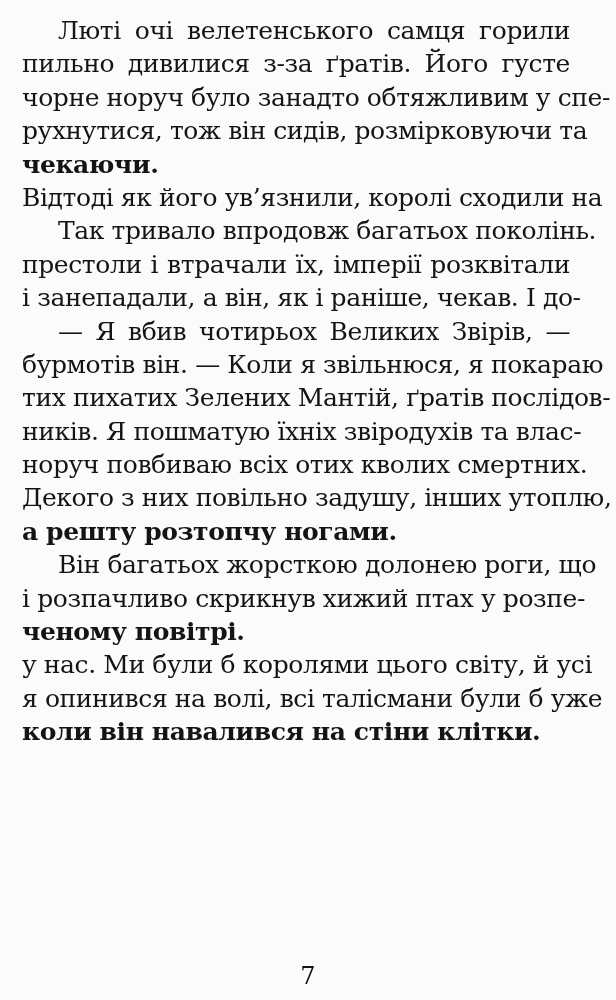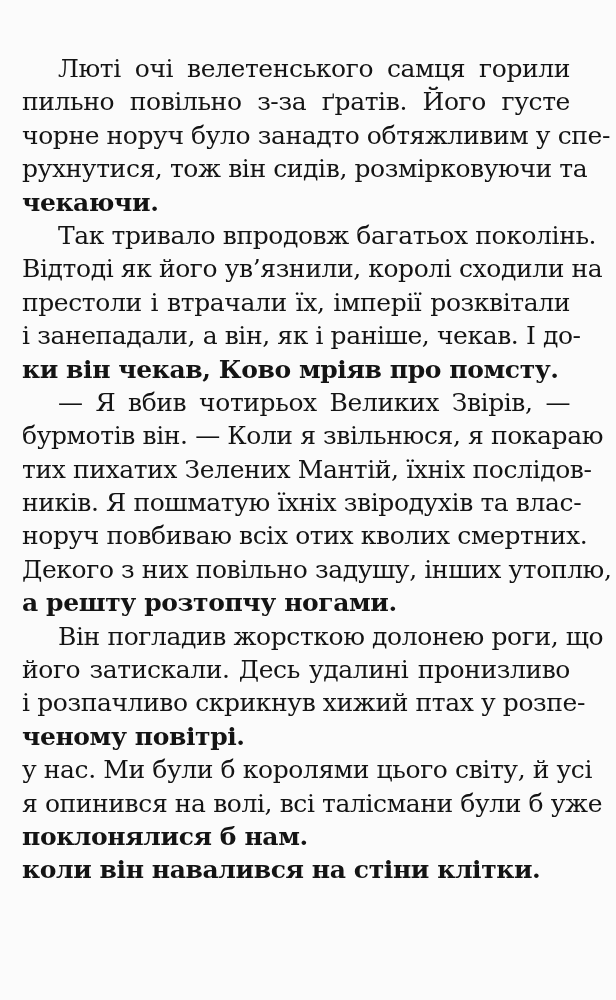--- a/index.html
+++ b/index.html
@@ -1,21 +1,21 @@
 <!DOCTYPE html>
 <html><head>
 <meta charset="utf-8">
 <style>
   html, body { margin: 0; padding: 0; }
   body {
     width: 616px; height: 1000px; overflow: hidden;
     background: #fbfbfb; color: #141414;
     font-family: "DejaVu Serif", "Liberation Serif", serif;
   }
-  .page { position: relative; width: 616px; height: 764px; margin-top: 38px; }
+  .page { position: relative; width: 616px; height: 764px; }
   .text {
     position: absolute; left: 22px; top: 14px; width: 548px;
   }
   .line {
     height: 33.4px; line-height: 33.4px;
     font-size: 25px; white-space: nowrap;
     text-align: justify; text-align-last: justify;
     letter-spacing: -0.4px;
   }
   .line.indent { padding-left: 36px; }
@@ -26,55 +26,52 @@
   }
 </style>
 </head>
 <body>
 
 <div class="page">
   <div class="text">
 
     <div class="paragraph">
       <div class="line indent">Люті очі велетенського самця горили</div>
-      <div class="line">пильно повільно з-за ґратів. Його густе</div>
+      <div class="line">пильно дивилися з-за ґратів. Його густе</div>
       <div class="line">чорне норуч було занадто обтяжливим у спе-</div>
       <div class="line">рухнутися, тож він сидів, розмірковуючи та</div>
       <div class="line last">чекаючи.</div>
     </div>
 
     <div class="paragraph">
+      <div class="line">Відтоді як його ув’язнили, королі сходили на</div>
       <div class="line indent">Так тривало впродовж багатьох поколінь.</div>
-      <div class="line">Відтоді як його ув’язнили, королі сходили на</div>
       <div class="line">престоли і втрачали їх, імперії розквітали</div>
       <div class="line">і занепадали, а він, як і раніше, чекав. І до-</div>
-      <div class="line last">ки він чекав, Ково мріяв про помсту.</div>
     </div>
 
     <div class="paragraph">
       <div class="line indent">— Я вбив чотирьох Великих Звірів, —</div>
       <div class="line">бурмотів він. — Коли я звільнюся, я покараю</div>
-      <div class="line">тих пихатих Зелених Мантій, їхніх послідов-</div>
+      <div class="line">тих пихатих Зелених Мантій, ґратів послідов-</div>
       <div class="line">ників. Я пошматую їхніх звіродухів та влас-</div>
       <div class="line">норуч повбиваю всіх отих кволих смертних.</div>
       <div class="line">Декого з них повільно задушу, інших утоплю,</div>
       <div class="line last">а решту розтопчу ногами.</div>
     </div>
 
     <div class="paragraph">
-      <div class="line indent">Він погладив жорсткою долонею роги, що</div>
-      <div class="line">його затискали. Десь удалині пронизливо</div>
+      <div class="line indent">Він багатьох жорсткою долонею роги, що</div>
       <div class="line">і розпачливо скрикнув хижий птах у розпе-</div>
       <div class="line last">ченому повітрі.</div>
     </div>
 
     <div class="paragraph">
       <div class="line">у нас. Ми були б королями цього світу, й усі</div>
       <div class="line">я опинився на волі, всі талісмани були б уже</div>
-      <div class="line last">поклонялися б нам.</div>
     </div>
 
     <div class="paragraph">
       <div class="line last">коли він навалився на стіни клітки.</div>
     </div>
   </div>
 
   <div class="page-number">7</div>
 </div>
 

